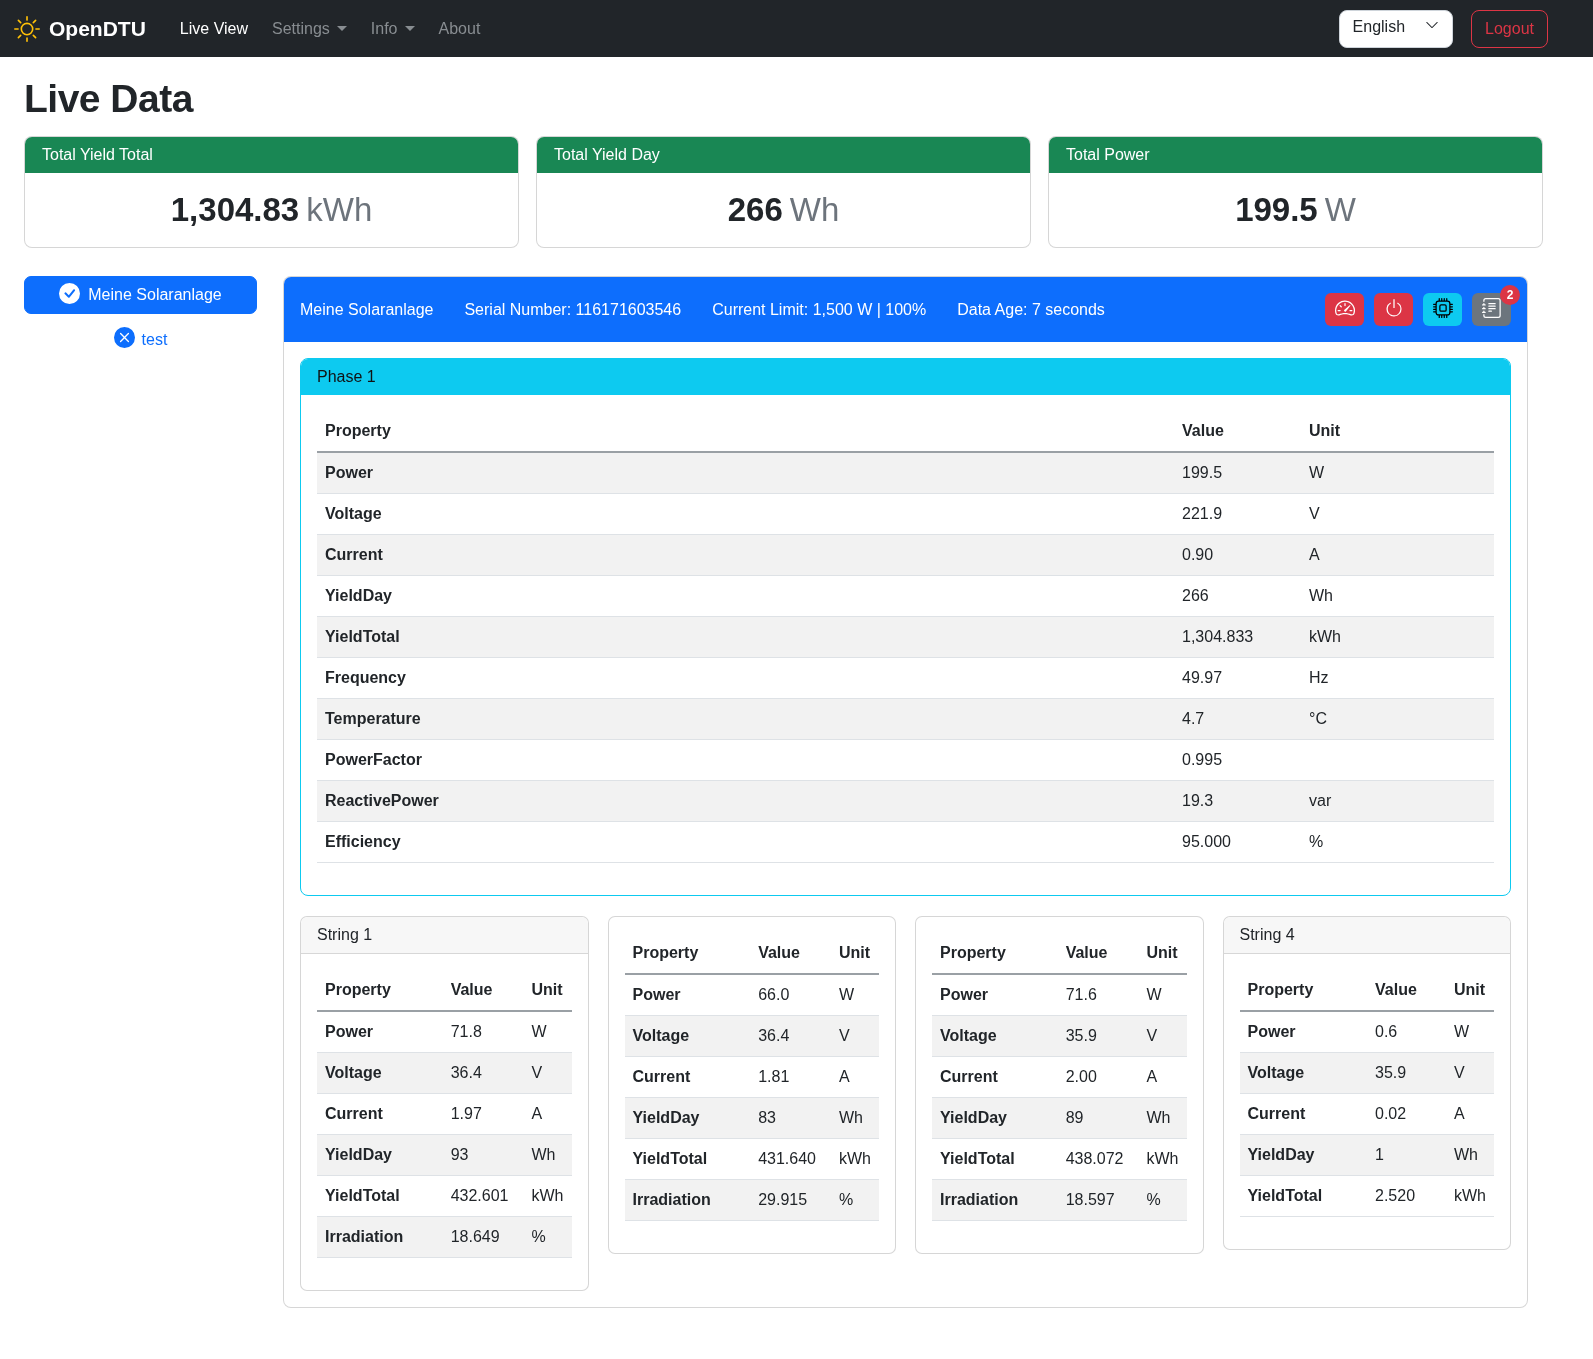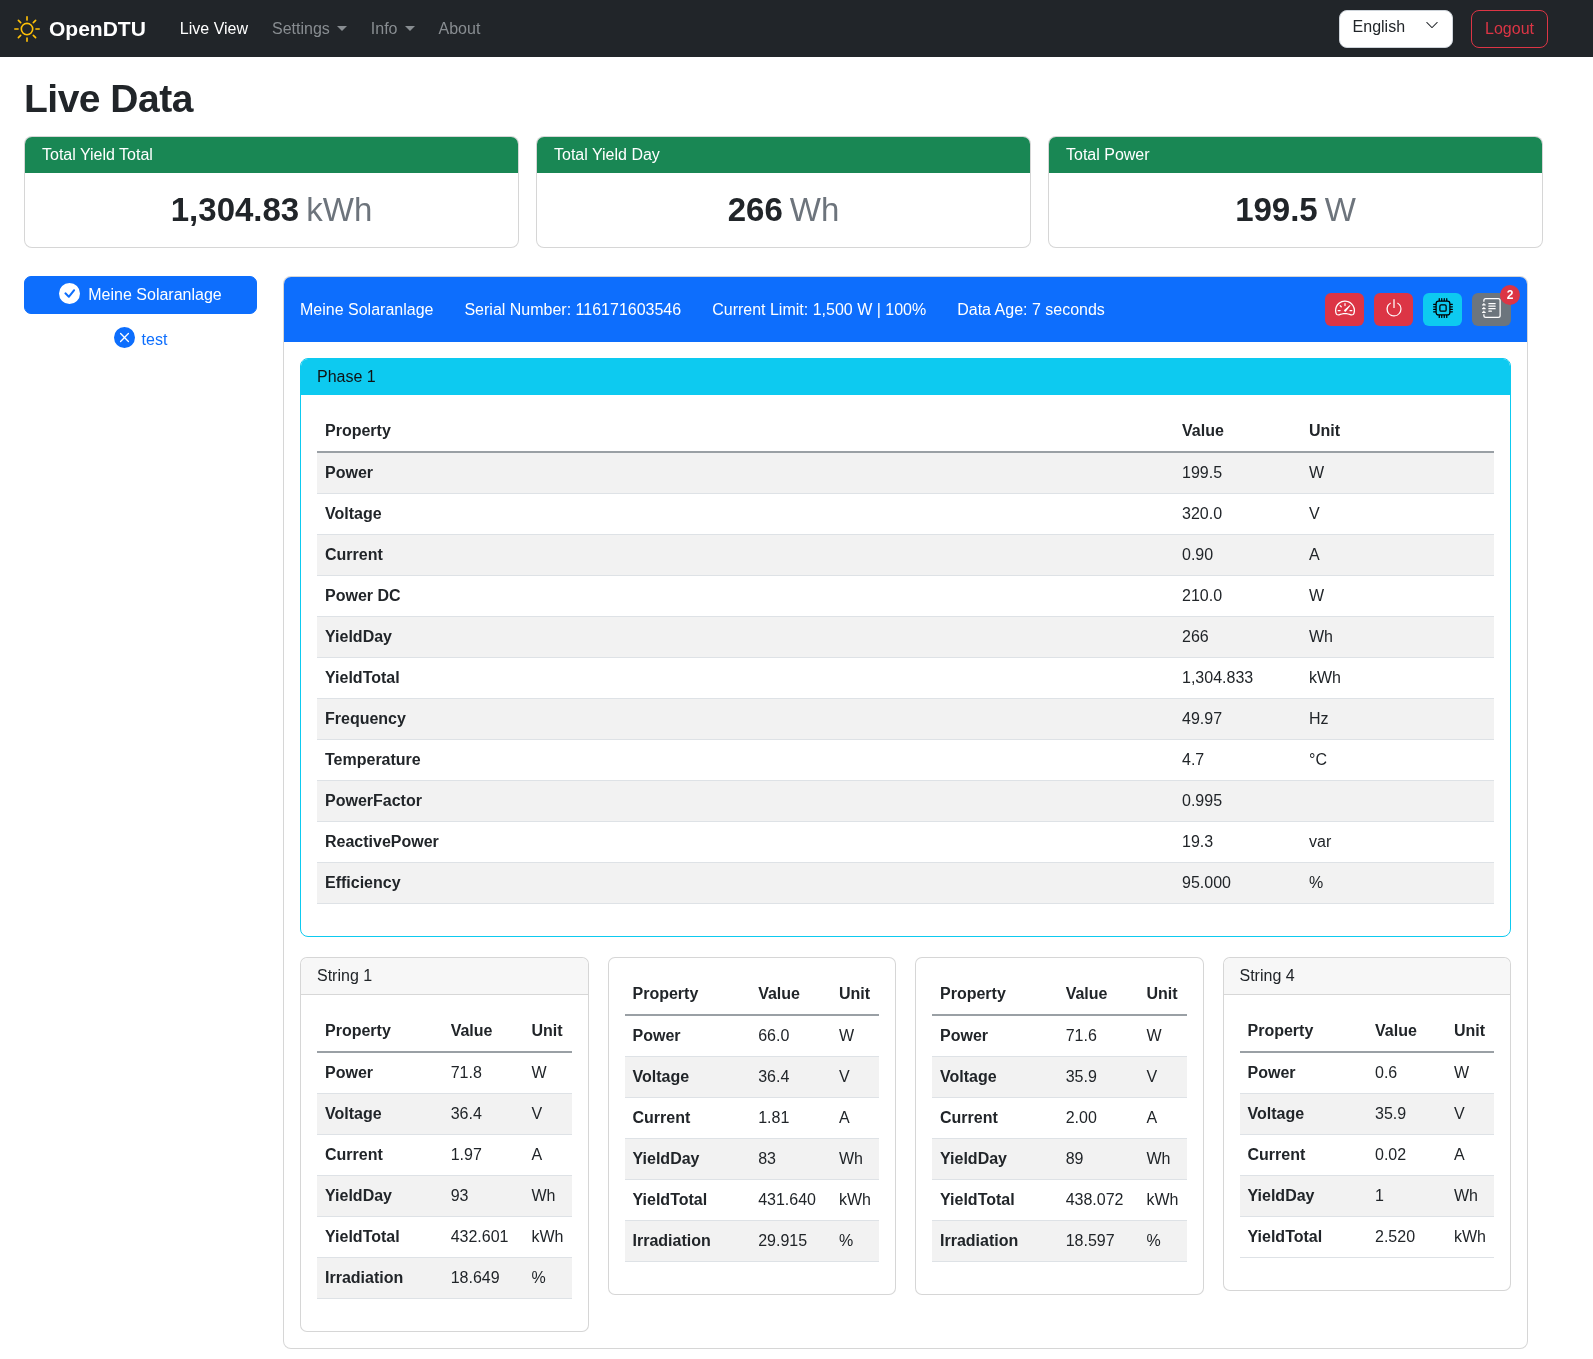--- a/index.html
+++ b/index.html
@@ -231,32 +231,27 @@
                 </tr>
               </thead>
               <tbody id="phase-tbody" class="stripe-odd">
                   <tr>
                     <td class="prop">Power</td>
                     <td class="col-value">199.5</td>
                     <td class="col-unit">W</td>
                   </tr>
                   <tr>
                     <td class="prop">Voltage</td>
-                    <td class="col-value">320.0</td>
+                    <td class="col-value">221.9</td>
                     <td class="col-unit">V</td>
                   </tr>
                   <tr>
                     <td class="prop">Current</td>
                     <td class="col-value">0.90</td>
                     <td class="col-unit">A</td>
-                  </tr>
-                  <tr>
-                    <td class="prop">Power DC</td>
-                    <td class="col-value">210.0</td>
-                    <td class="col-unit">W</td>
                   </tr>
                   <tr>
                     <td class="prop">YieldDay</td>
                     <td class="col-value">266</td>
                     <td class="col-unit">Wh</td>
                   </tr>
                   <tr>
                     <td class="prop">YieldTotal</td>
                     <td class="col-value">1,304.833</td>
                     <td class="col-unit">kWh</td>

